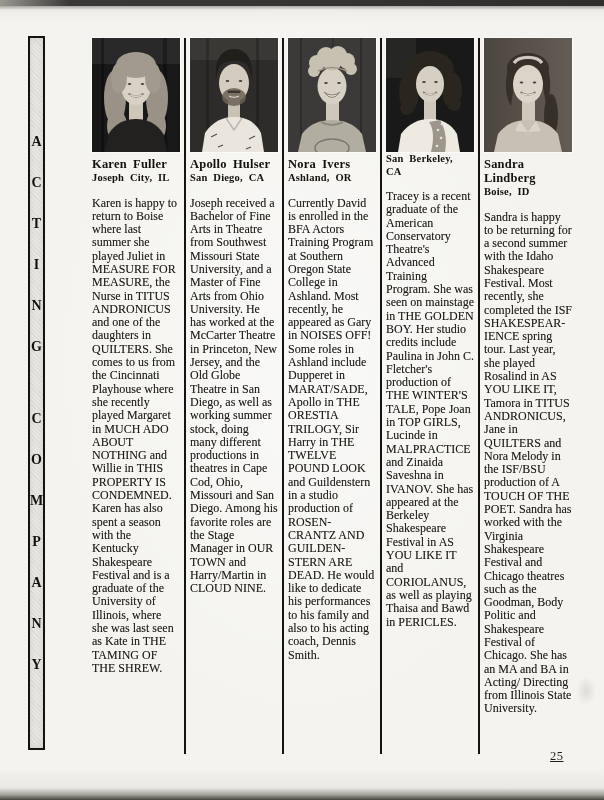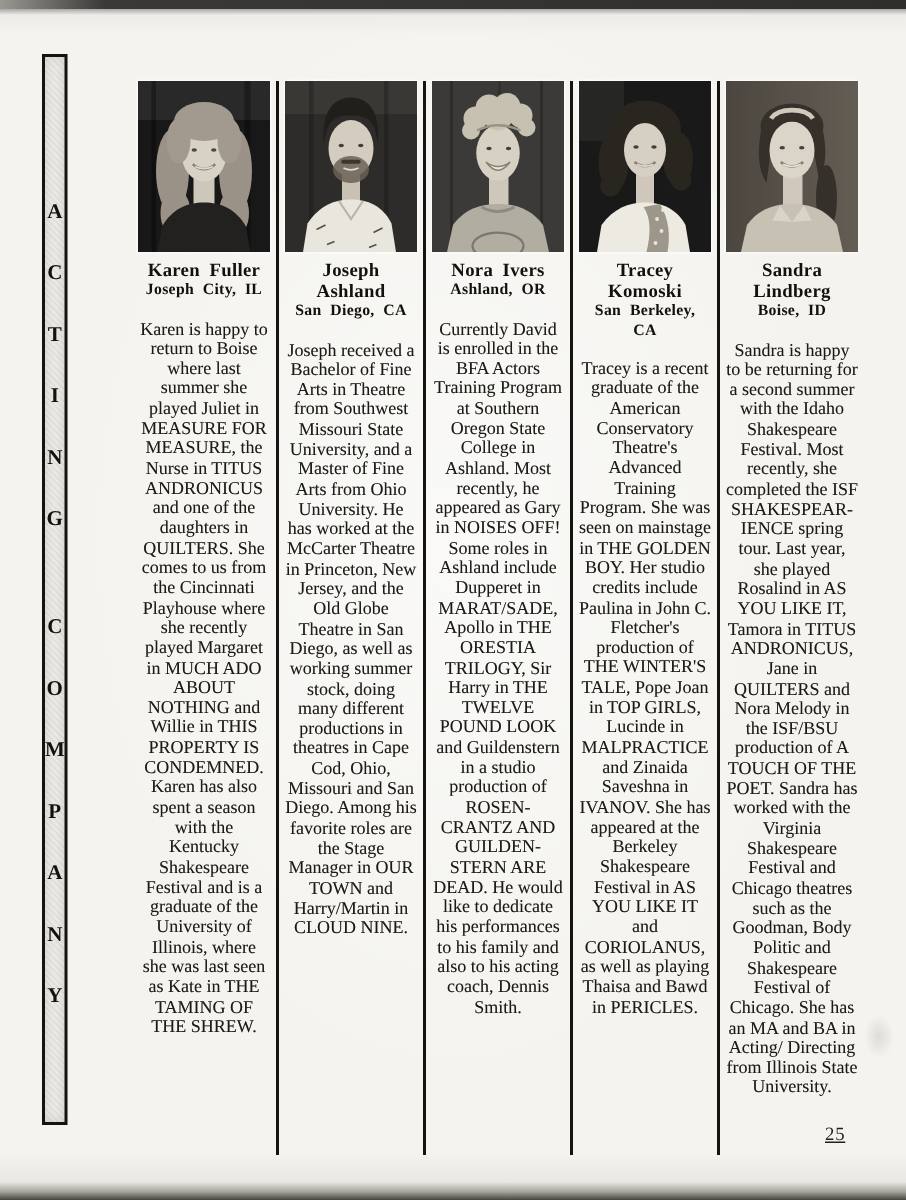--- a/index.html
+++ b/index.html
@@ -33,21 +33,21 @@
     box-shadow:inset 0 0 8px rgba(0,0,0,0.12);
     display:flex;flex-direction:column;align-items:center;
     padding-top:96px;box-sizing:border-box;
   }
   .bar-letter{
     height:41px;flex:0 0 41px;width:100%;text-align:center;
     font-weight:bold;font-size:14px;line-height:16px;color:#15120e;
   }
   .bar-letter.group-gap{margin-top:31px;}
   
-  .columns{position:absolute;left:92px;top:52px;display:flex;align-items:flex-start;text-align:center;}
+  .columns{position:absolute;left:92px;top:36px;display:flex;align-items:flex-start;}
   .col{flex:0 0 88px;width:88px;}
   .divider{flex:0 0 2px;width:2px;height:716px;background:#17140f;margin:2px 4px 0 4px;}
   .photo{width:88px;height:114px;margin-top:2px;overflow:hidden;background:#222;
     box-shadow:0 0 0 1px rgba(255,255,255,0.6);}
   .photo svg{display:block;width:88px;height:114px;}
   .name{
     margin-top:5px;font-weight:bold;font-size:12.5px;line-height:14px;
     word-spacing:3px;letter-spacing:0.2px;color:#14110d;
   }
   .loc{
@@ -149,21 +149,21 @@
         <path d="M26,42 C24,18 34,11 44,11 C54,11 64,18 62,42 C60,28 57,23 44,23 C31,23 28,28 26,42 Z" fill="#221f1b"></path>
         <ellipse cx="44" cy="59" rx="12" ry="9" fill="#6b6255" opacity="0.85"></ellipse>
         <rect x="37.5" y="52.5" width="13" height="2.6" rx="1.3" fill="#3c362e"></rect>
         <path d="M39,58 Q44,60.5 49,58" stroke="#ece7dc" stroke-width="1.1" fill="none" opacity="0.9"></path>
         <g fill="#453d33">
           <ellipse cx="37.5" cy="43" rx="1.8" ry="1.1"></ellipse>
           <ellipse cx="50.5" cy="43" rx="1.8" ry="1.1"></ellipse>
         </g>
       </svg>
     </div>
-    <div class="name">Joseph Ashland</div>
+    <div class="name">Apollo Hulser</div>
     <div class="loc">San Diego, CA</div>
     <div class="bio">Joseph received a Bachelor of Fine Arts in Theatre from Southwest Missouri State University, and a Master of Fine Arts from Ohio University. He has worked at the McCarter Theatre in Princeton, New Jersey, and the Old Globe Theatre in San Diego, as well as working summer stock, doing many different productions in theatres in Cape Cod, Ohio, Missouri and San Diego. Among his favorite roles are the Stage Manager in OUR TOWN and Harry/Martin in CLOUD NINE.</div>
   </div>
 
   <div class="divider"></div>
 
   <div class="col">
     <div class="photo" aria-label="black-and-white headshot of smiling young man with light tousled hair wearing a crew-neck sweatshirt">
       <svg viewBox="0 0 88 114" xmlns="http://www.w3.org/2000/svg">
         <rect width="88" height="114" fill="#3b3a38"></rect>
@@ -223,21 +223,20 @@
         <ellipse cx="44" cy="46" rx="14" ry="18" fill="#d6cfc3"></ellipse>
         <path d="M28,40 C26,24 36,19 44,19 C52,19 62,24 60,40 C57,28 52,26 44,26 C36,26 31,28 28,40 Z" fill="#29251f"></path>
         <g fill="#453c32">
           <ellipse cx="38" cy="44" rx="1.8" ry="1.1"></ellipse>
           <ellipse cx="50" cy="44" rx="1.8" ry="1.1"></ellipse>
         </g>
         <path d="M37,54 Q44,59.5 51,54" stroke="#8d7f72" stroke-width="1.6" fill="none"></path>
         <path d="M38.5,55.5 Q44,58 49.5,55.5" stroke="#ece7dc" stroke-width="1" fill="none" opacity="0.85"></path>
       </svg>
     </div>
-    <div class="name">Tracey Komoski</div>
     <div class="loc">San Berkeley, CA</div>
     <div class="bio">Tracey is a recent graduate of the American Conservatory Theatre's Advanced Training Program. She was seen on mainstage in THE GOLDEN BOY. Her studio credits include Paulina in John C. Fletcher's production of THE WINTER'S TALE, Pope Joan in TOP GIRLS, Lucinde in MALPRACTICE and Zinaida Saveshna in IVANOV. She has appeared at the Berkeley Shakespeare Festival in AS YOU LIKE IT and CORIOLANUS, as well as playing Thaisa and Bawd in PERICLES.</div>
   </div>
 
   <div class="divider"></div>
 
   <div class="col">
     <div class="photo" aria-label="black-and-white headshot of smiling woman with dark hair pulled back by a headband wearing a light collared blouse">
       <svg viewBox="0 0 88 114" xmlns="http://www.w3.org/2000/svg">
         <defs>

